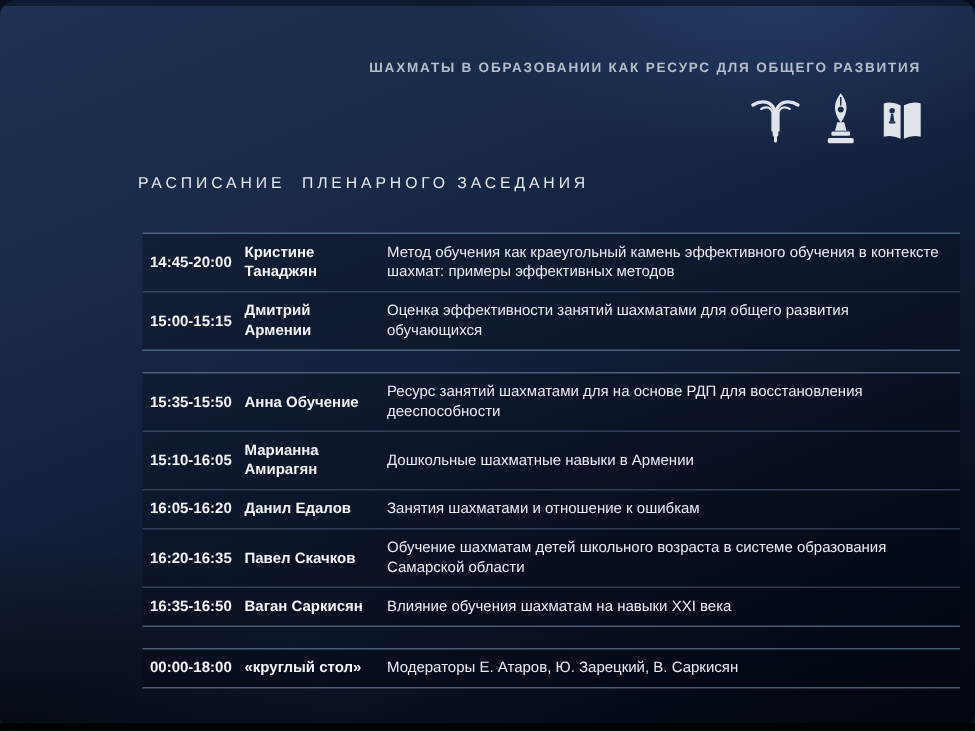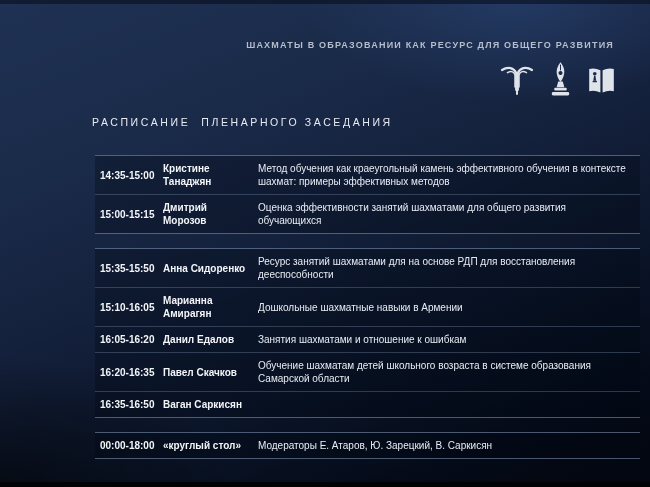--- a/index.html
+++ b/index.html
@@ -7,20 +7,21 @@
     width:650px;height:487px;overflow:hidden;position:relative;
     font-family:"Liberation Sans","DejaVu Sans",sans-serif;
     background:#0a1226;
   }
   .slide{
     position:absolute;inset:0;
     background:
       radial-gradient(ellipse 55% 35% at 80% 0%, rgba(48,78,132,0.45), rgba(0,0,0,0) 60%),
       radial-gradient(ellipse 60% 45% at 0% 100%, rgba(0,0,0,0.55), rgba(0,0,0,0) 60%),
       linear-gradient(158deg, #1f3154 0%, #1b2c4b 22%, #15223e 45%, #0b1529 68%, #040a17 86%, #02060f 100%);
+    border-radius: 11px;
   }
   .bar-top{position:absolute;top:0;left:0;right:0;height:4px;background:rgba(5,10,22,0.55);}
   .bar-bottom{position:absolute;bottom:0;left:0;right:0;height:5px;background:#010204;}
 
   .slide-title{
     position:absolute;top:40px;right:36px;
     font-size:9px;font-weight:700;letter-spacing:1.2px;
     color:#b6bec c;color:#b6becb;text-align:right;white-space:pre;
   }
   .logo-row{
@@ -101,55 +102,56 @@
       </svg>
     </span>
   </div>
 
   <div class="section-heading">РАСПИСАНИЕ  ПЛЕНАРНОГО ЗАСЕДАНИЯ</div>
 
   <div class="schedule">
 
     <div class="group">
       <div class="row">
-        <div class="cell time">14:35-15:00</div>
+        <div class="cell time">14:45-20:00</div>
         <div class="cell speaker">Кристине Танаджян</div>
         <div class="cell topic">Метод обучения как краеугольный камень эффективного обучения в контексте шахмат: примеры эффективных методов</div>
       </div>
       <div class="row">
         <div class="cell time">15:00-15:15</div>
-        <div class="cell speaker">Дмитрий Морозов</div>
+        <div class="cell speaker">Дмитрий Армении</div>
         <div class="cell topic">Оценка эффективности занятий шахматами для общего развития обучающихся</div>
       </div>
     </div>
 
     <div class="group">
       <div class="row">
         <div class="cell time">15:35-15:50</div>
-        <div class="cell speaker">Анна Сидоренко</div>
+        <div class="cell speaker">Анна Обучение</div>
         <div class="cell topic">Ресурс занятий шахматами  для на основе РДП для восстановления дееспособности</div>
       </div>
       <div class="row">
         <div class="cell time">15:10-16:05</div>
         <div class="cell speaker">Марианна Амирагян</div>
         <div class="cell topic">Дошкольные шахматные навыки в Армении</div>
       </div>
       <div class="row">
         <div class="cell time">16:05-16:20</div>
         <div class="cell speaker">Данил Едалов</div>
         <div class="cell topic">Занятия шахматами и отношение к ошибкам</div>
       </div>
       <div class="row">
         <div class="cell time">16:20-16:35</div>
         <div class="cell speaker">Павел Скачков</div>
         <div class="cell topic">Обучение шахматам детей школьного возраста в системе образования Самарской области</div>
       </div>
       <div class="row">
         <div class="cell time">16:35-16:50</div>
         <div class="cell speaker">Ваган Саркисян</div>
+        <div class="cell topic">Влияние обучения шахматам на навыки XXI века</div>
       </div>
     </div>
 
     <div class="group">
       <div class="row">
         <div class="cell time">00:00-18:00</div>
         <div class="cell speaker">«круглый стол»</div>
         <div class="cell topic">Модераторы Е. Атаров, Ю. Зарецкий, В. Саркисян</div>
       </div>
     </div>

